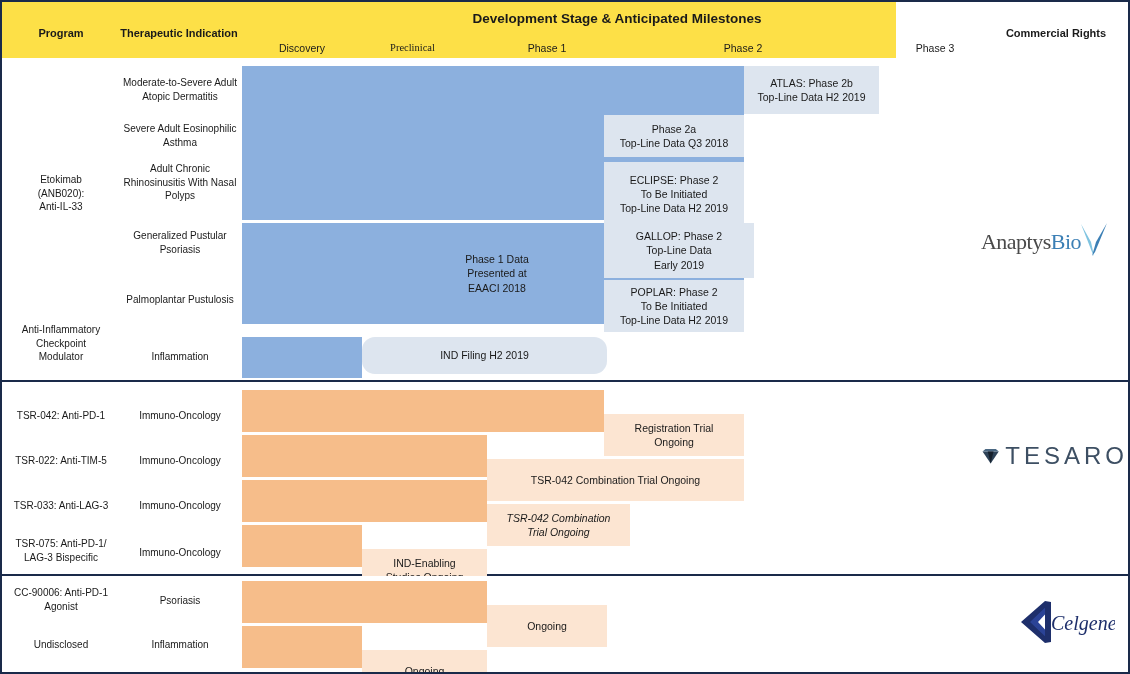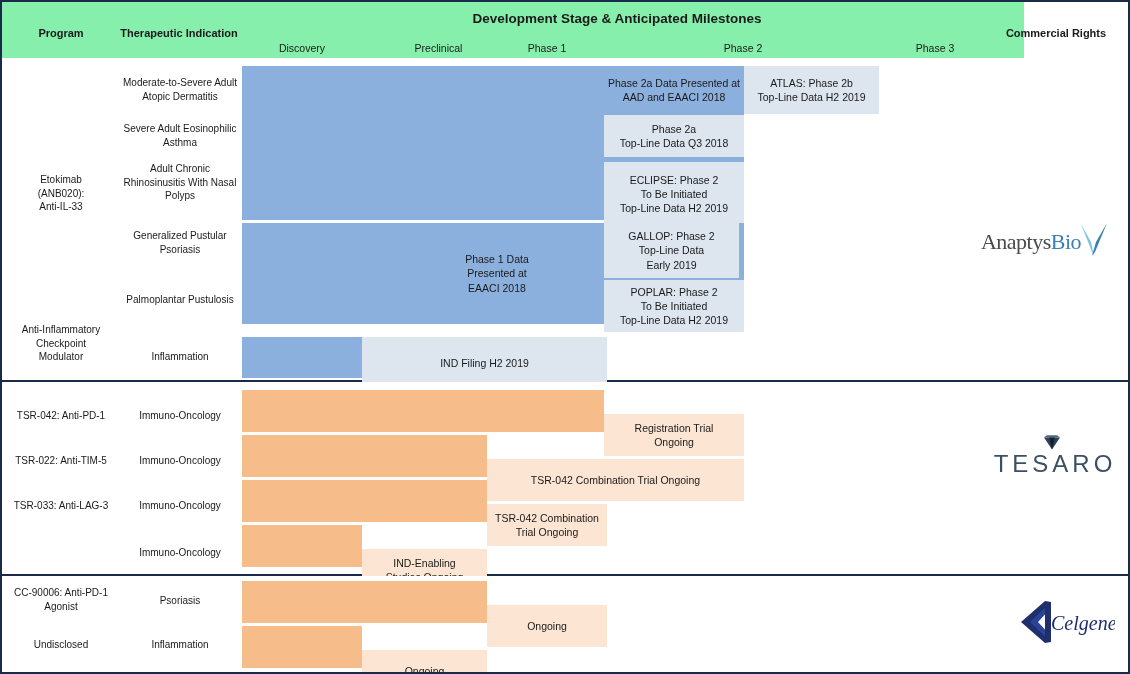--- a/index.html
+++ b/index.html
@@ -1,21 +1,21 @@
 <!DOCTYPE html>
 <html><head>
 <meta charset="utf-8">
 <style>
   html,body{margin:0;padding:0;background:#ffffff;}
   body{font-family:"Liberation Sans", sans-serif;color:#1a1a1a;}
   #page{position:relative;width:1130px;height:674px;box-sizing:border-box;
         border:2px solid #1a2a4a;background:#ffffff;overflow:hidden;}
 
   
-  .hdr{position:absolute;left:0;top:0;width:1022px;height:56px;background:#86efac;
+  .hdr{position:absolute;left:0;top:0;width:894px;height:56px;background:#fde047;
        border-bottom:1px solid #9fb1c9;}
   .hdr-title{position:absolute;left:240px;top:9px;width:750px;text-align:center;
              font-size:13.5px;font-weight:bold;color:#1a1a1a;}
   .hdr-col{position:absolute;font-size:11px;font-weight:bold;color:#1a1a1a;text-align:center;}
   .hdr-prog{left:4px;top:25px;width:110px;}
   .hdr-ther{left:112px;top:25px;width:130px;}
   .hdr-comm{left:984px;top:25px;width:140px;}
   .hdr-stage{top:40px;font-size:10.5px;font-weight:normal;}
 
   
@@ -51,90 +51,90 @@
 
 <div id="page">
 
   <div class="hdr">
     <div class="hdr-title">Development Stage &amp; Anticipated Milestones</div>
     <div class="hdr-col hdr-prog">Program</div>
     <div class="hdr-col hdr-ther">Therapeutic Indication</div>
     <div class="hdr-col hdr-comm">Commercial Rights</div>
 
     <div class="hdr-col hdr-stage" style="left:240px;width:120px;">Discovery</div>
-    <div class="hdr-col hdr-stage" style="left:374px;width:125px;">Preclinical</div>
+    <div class="hdr-col hdr-stage" style="left:348px;width:125px;font-family:Liberation Serif, serif;">Preclinical</div>
     <div class="hdr-col hdr-stage" style="left:485px;width:120px;">Phase 1</div>
     <div class="hdr-col hdr-stage" style="left:605px;width:272px;">Phase 2</div>
     <div class="hdr-col hdr-stage" style="left:877px;width:112px;">Phase 3</div>
   </div>
 
   <div class="section" style="top:56px;height:324px;">
 
     <div class="cell cell-prog" style="top:115px;">Etokimab<br>(ANB020):<br>Anti-IL-33</div>
     <div class="cell cell-prog" style="top:265px;">Anti-Inflammatory<br>Checkpoint<br>Modulator</div>
 
     <div class="cell cell-ind" style="top:18px;">Moderate-to-Severe Adult<br>Atopic Dermatitis</div>
     <div class="cell cell-ind" style="top:64px;">Severe Adult Eosinophilic<br>Asthma</div>
     <div class="cell cell-ind" style="top:104px;">Adult Chronic<br>Rhinosinusitis With Nasal<br>Polyps</div>
     <div class="cell cell-ind" style="top:171px;">Generalized Pustular<br>Psoriasis</div>
     <div class="cell cell-ind" style="top:235px;">Palmoplantar Pustulosis</div>
     <div class="cell cell-ind" style="top:292px;">Inflammation</div>
 
     <div class="bar bar-blue-dark" style="left:240px;top:8px;width:502px;height:154px;"></div>
 
-    <div class="bar bar-blue-dark" style="left:602px;top:8px;width:140px;height:48px;">Phase 2a Data Presented at<br>AAD and EAACI 2018</div>
 
     <div class="bar bar-blue-light" style="left:742px;top:8px;width:135px;height:48px;">ATLAS: Phase 2b<br>Top-Line Data H2 2019</div>
 
     <div class="bar bar-blue-light" style="left:602px;top:57px;width:140px;height:42px;">Phase 2a<br>Top-Line Data Q3 2018</div>
 
     <div class="bar bar-blue-light" style="left:602px;top:104px;width:140px;height:64px;">ECLIPSE: Phase 2<br>To Be Initiated<br>Top-Line Data H2 2019</div>
 
     <div class="bar bar-blue-dark" style="left:240px;top:165px;width:502px;height:101px;padding-left:12px;">Phase 1 Data<br>Presented at<br>EAACI 2018</div>
 
-    <div class="bar bar-blue-light" style="left:602px;top:165px;width:135px;height:55px;">GALLOP: Phase 2<br>Top-Line Data<br>Early 2019</div>
+    <div class="bar bar-blue-light" style="left:602px;top:165px;width:150px;height:55px;">GALLOP: Phase 2<br>Top-Line Data<br>Early 2019</div>
 
     <div class="bar bar-blue-light" style="left:602px;top:222px;width:140px;height:52px;">POPLAR: Phase 2<br>To Be Initiated<br>Top-Line Data H2 2019</div>
 
     <div class="bar bar-blue-dark" style="left:240px;top:279px;width:120px;height:41px;"></div>
-    <div class="bar bar-blue-light" style="left:360px;top:279px;width:245px;height:52px;">IND Filing H2 2019</div>
+    <div class="bar bar-blue-light" style="left:360px;top:279px;width:245px;height:37px;border-radius:13px;">IND Filing H2 2019</div>
 
     <div class="logo" style="left:960px;top:160px;width:166px;height:48px;">
       <span class="anaptys-txt"><span>Anaptys</span><span class="bio">Bio</span></span>
       <svg width="30" height="34" viewBox="0 0 30 34" style="margin-left:-2px;margin-top:-6px;">
         <path d="M2 2 L13 30 L15 34 L12 20 Z" fill="#7fc3e0"></path>
         <path d="M28 1 L16 30 L13 34 L17 20 Z" fill="#3b7fb5"></path>
       </svg>
     </div>
   </div>
 
   <div class="section" style="top:380px;height:194px;">
 
     <div class="cell cell-prog" style="top:27px;">TSR-042: Anti-PD-1</div>
     <div class="cell cell-prog" style="top:72px;">TSR-022: Anti-TIM-5</div>
     <div class="cell cell-prog" style="top:117px;">TSR-033: Anti-LAG-3</div>
+    <div class="cell cell-prog" style="top:155px;">TSR-075: Anti-PD-1/<br>LAG-3 Bispecific</div>
 
     <div class="cell cell-ind" style="top:27px;">Immuno-Oncology</div>
     <div class="cell cell-ind" style="top:72px;">Immuno-Oncology</div>
     <div class="cell cell-ind" style="top:117px;">Immuno-Oncology</div>
     <div class="cell cell-ind" style="top:164px;">Immuno-Oncology</div>
 
     <div class="bar bar-or-dark" style="left:240px;top:8px;width:362px;height:42px;"></div>
     <div class="bar bar-or-light" style="left:602px;top:8px;width:140px;height:42px;">Registration Trial<br>Ongoing</div>
 
     <div class="bar bar-or-dark" style="left:240px;top:53px;width:245px;height:42px;"></div>
     <div class="bar bar-or-light" style="left:485px;top:53px;width:257px;height:42px;">TSR-042 Combination Trial Ongoing</div>
 
     <div class="bar bar-or-dark" style="left:240px;top:98px;width:245px;height:42px;"></div>
-    <div class="bar bar-or-light" style="left:485px;top:98px;width:120px;height:42px;">TSR-042 Combination<br>Trial Ongoing</div>
+    <div class="bar bar-or-light" style="left:485px;top:98px;width:143px;height:42px;font-style:italic;">TSR-042 Combination<br>Trial Ongoing</div>
 
     <div class="bar bar-or-dark" style="left:240px;top:143px;width:120px;height:42px;"></div>
     <div class="bar bar-or-light" style="left:360px;top:143px;width:125px;height:42px;">IND-Enabling<br>Studies Ongoing</div>
 
-    <div class="logo" style="left:980px;top:52px;width:146px;height:44px;flex-direction:column;">
+    <div class="logo" style="left:980px;top:52px;width:146px;height:44px;">
       <svg width="30" height="28" viewBox="0 0 30 28" style="margin-right:6px;">
         <polygon points="1,6 29,6 15,27" fill="#2e4257"></polygon>
         <polygon points="1,6 29,6 24,2 6,2" fill="#4a6782"></polygon>
         <polygon points="10,6 20,6 15,27" fill="#16202c"></polygon>
       </svg>
       <span class="tesaro-txt">TESARO</span>
     </div>
   </div>
 
   <div class="section last" style="top:574px;height:96px;">

